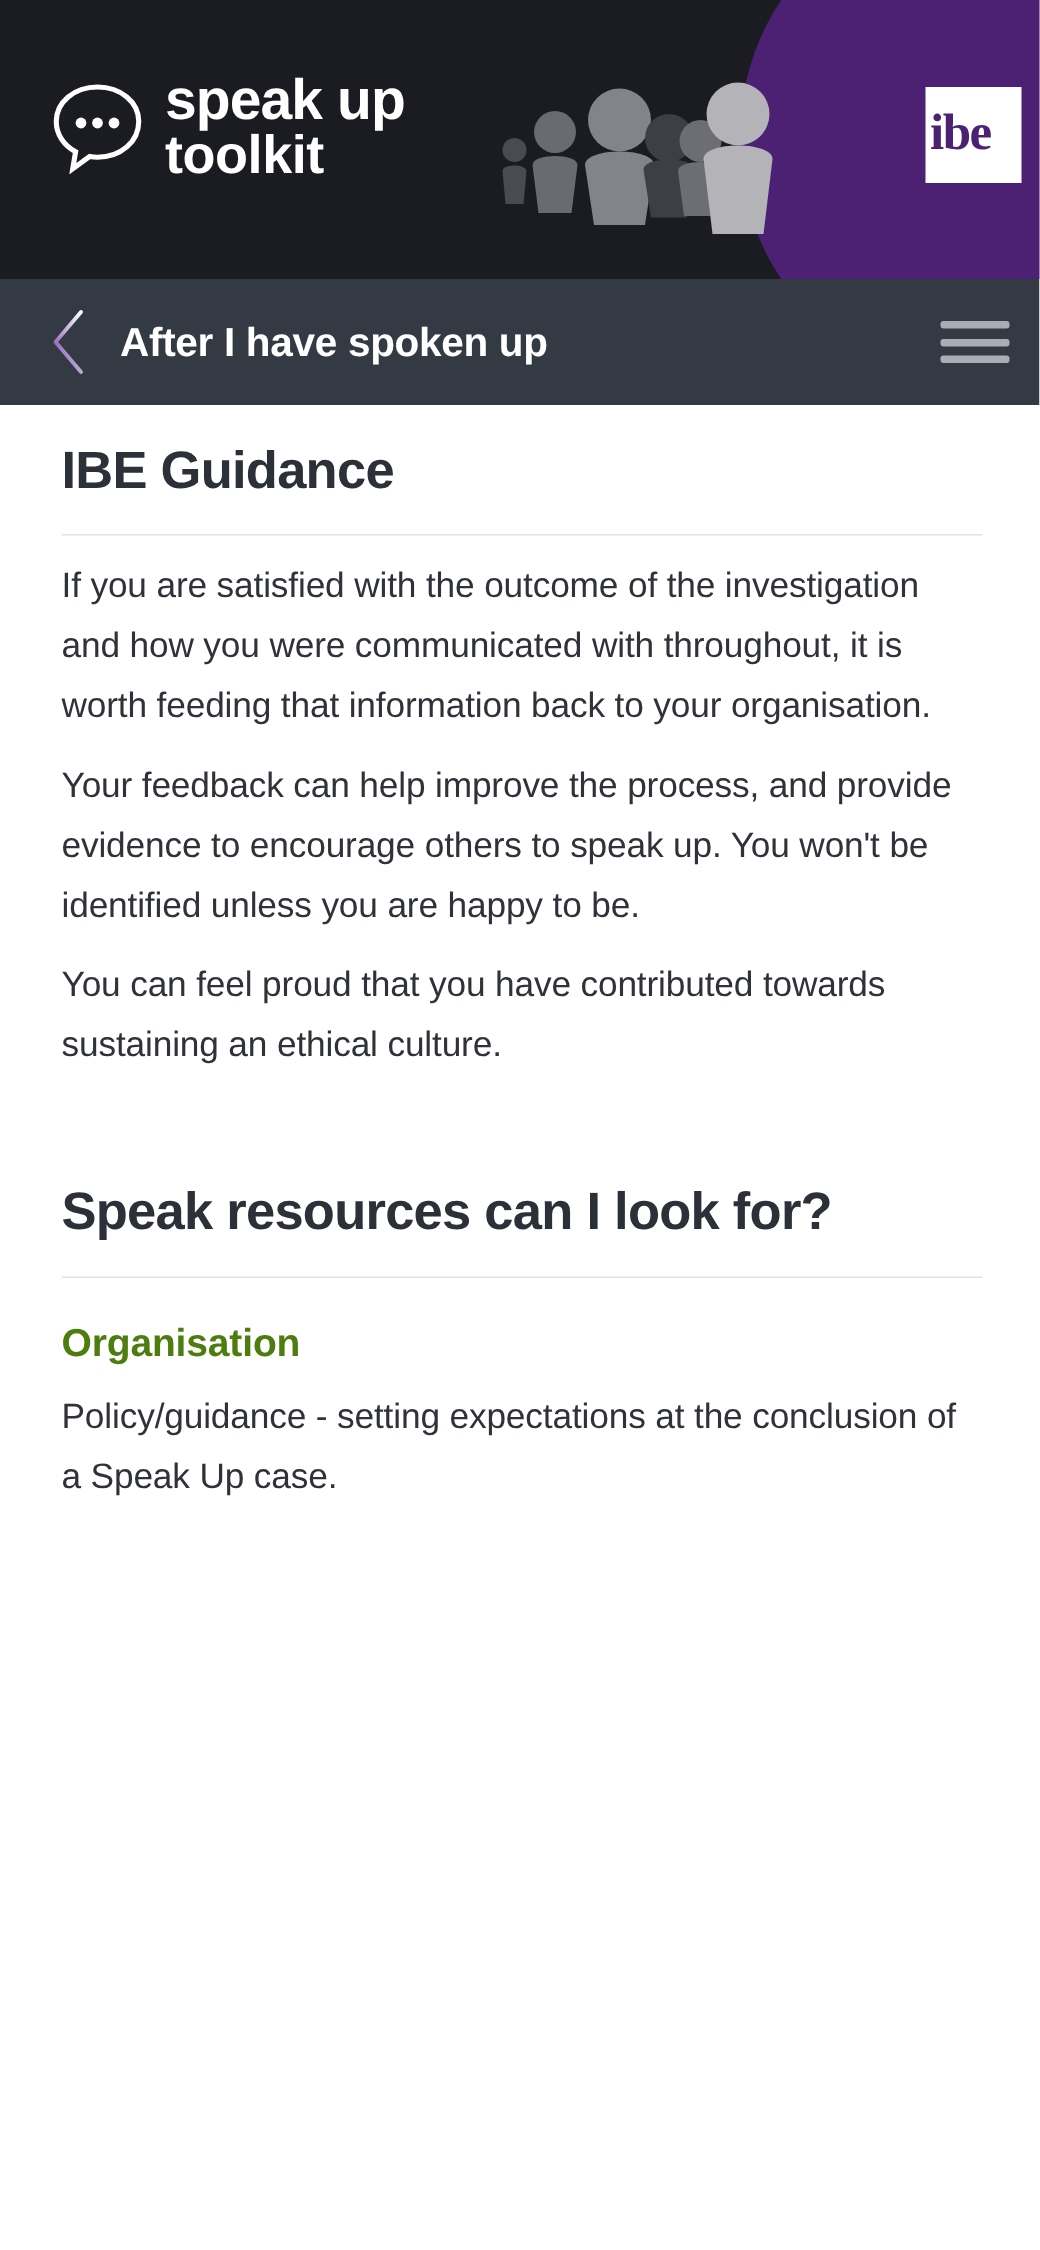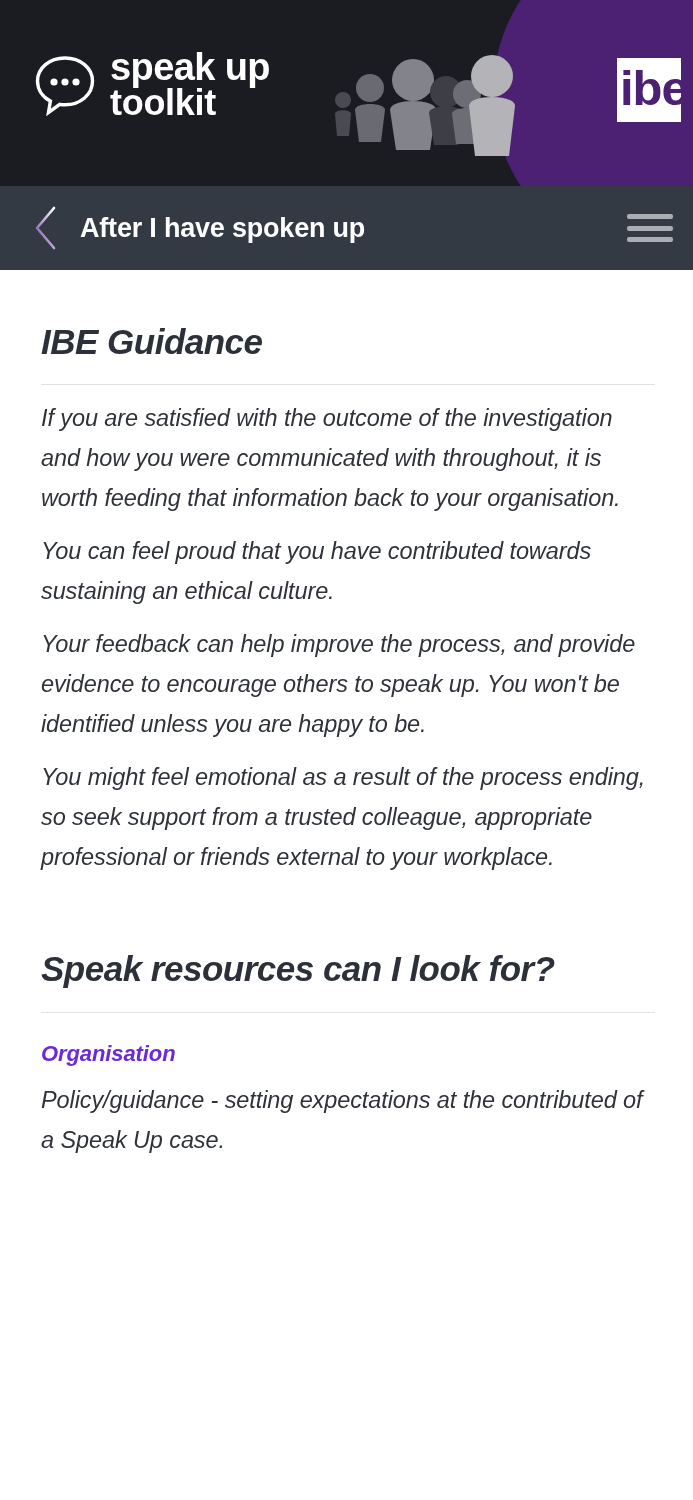--- a/index.html
+++ b/index.html
@@ -95,22 +95,22 @@
     width: 64px;
     height: 64px;
     background: #ffffff;
     z-index: 4;
     display: flex;
     align-items: center;
     justify-content: flex-start;
     overflow: visible;
   }
   .ibe-text {
-    font-family: Liberation Sans, sans-serif;
-    font-size: 49px;
+    font-family: Liberation Serif, serif;
+    font-size: 34px;
     font-weight: 700;
     color: #4c2173;
     line-height: 1;
     margin-left: 3px;
     margin-top: -3px;
     letter-spacing: -1px;
   }
 
   
   .nav-bar {
@@ -152,23 +152,22 @@
   .menu-btn span {
     display: block;
     height: 5px;
     width: 100%;
     background: #a9aeb4;
     border-radius: 2px;
   }
 
   
   .content {
-    padding: 52px 38px 0 41px;
+    padding: 24px 38px 0 41px;
     background: #ffffff;
-    font-style: italic;
   }
   .section-title {
     font-size: 35px;
     font-weight: 700;
     color: #2c3038;
     letter-spacing: -0.5px;
     line-height: 1.15;
   }
   .rule {
     height: 1px;
@@ -177,23 +176,23 @@
     margin-bottom: 8px;
   }
   p.body-text {
     font-size: 23.5px;
     line-height: 40px;
     color: #2f3238;
     margin-top: 13px;
     letter-spacing: -0.1px;
   }
   .sub-heading {
-    font-size: 22px;
-    font-weight: 700;
-    color: #6d28d9;
+    font-size: 26px;
+    font-weight: 700;
+    color: #4d7c0f;
     margin-top: 28px;
     letter-spacing: -0.1px;
   }
   .section-gap { height: 72px; }
 </style>
 </head>
 <body>
 
 <div class="brand-header">
 
@@ -274,23 +273,22 @@
     <span></span>
     <span></span>
   </div>
 </div>
 
 <div class="content">
 
   <h1 class="section-title">IBE Guidance</h1>
   <div class="rule"></div>
   <p class="body-text">If you are satisfied with the outcome of the investigation and how you were communicated with throughout, it is worth feeding that information back to your organisation.</p>
+  <p class="body-text">Your feedback can help improve the process, and provide evidence to encourage others to speak up. You won't be identified unless you are happy to be.</p>
   <p class="body-text">You can feel proud that you have contributed towards sustaining an ethical culture.</p>
-  <p class="body-text">Your feedback can help improve the process, and provide evidence to encourage others to speak up. You won't be identified unless you are happy to be.</p>
-  <p class="body-text">You might feel emotional as a result of the process ending, so seek support from a trusted colleague, appropriate professional or friends external to your workplace.</p>
 
   <div class="section-gap"></div>
 
   <h1 class="section-title">Speak resources can I look for?</h1>
   <div class="rule"></div>
   <div class="sub-heading">Organisation</div>
-  <p class="body-text">Policy/guidance - setting expectations at the contributed of a Speak Up case.</p>
+  <p class="body-text">Policy/guidance - setting expectations at the conclusion of a Speak Up case.</p>
 </div>
 
 </body></html>

